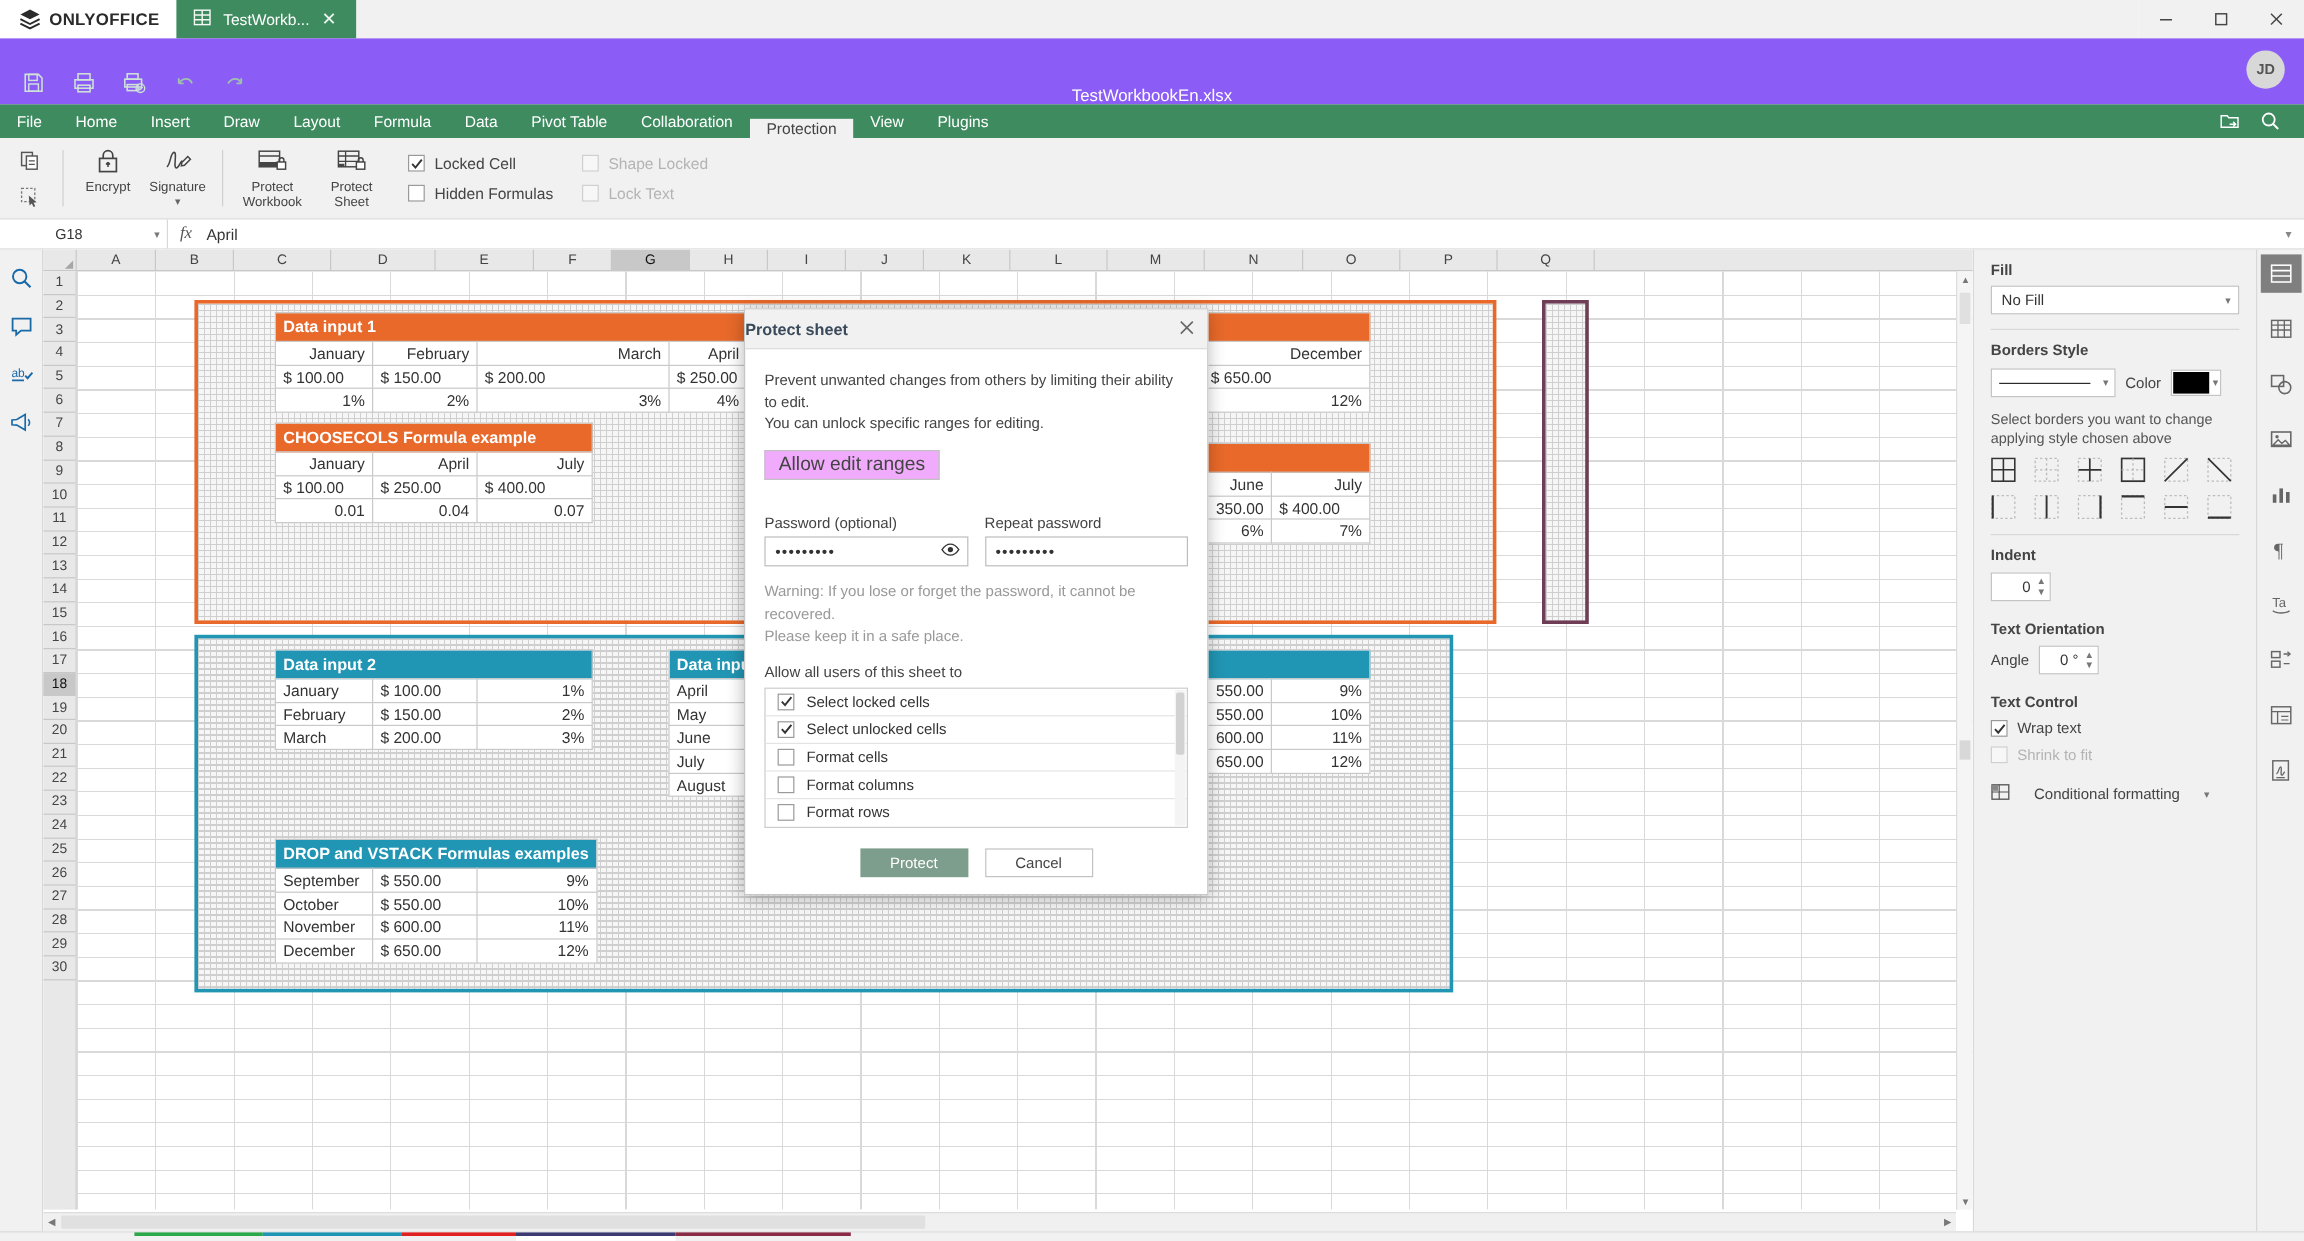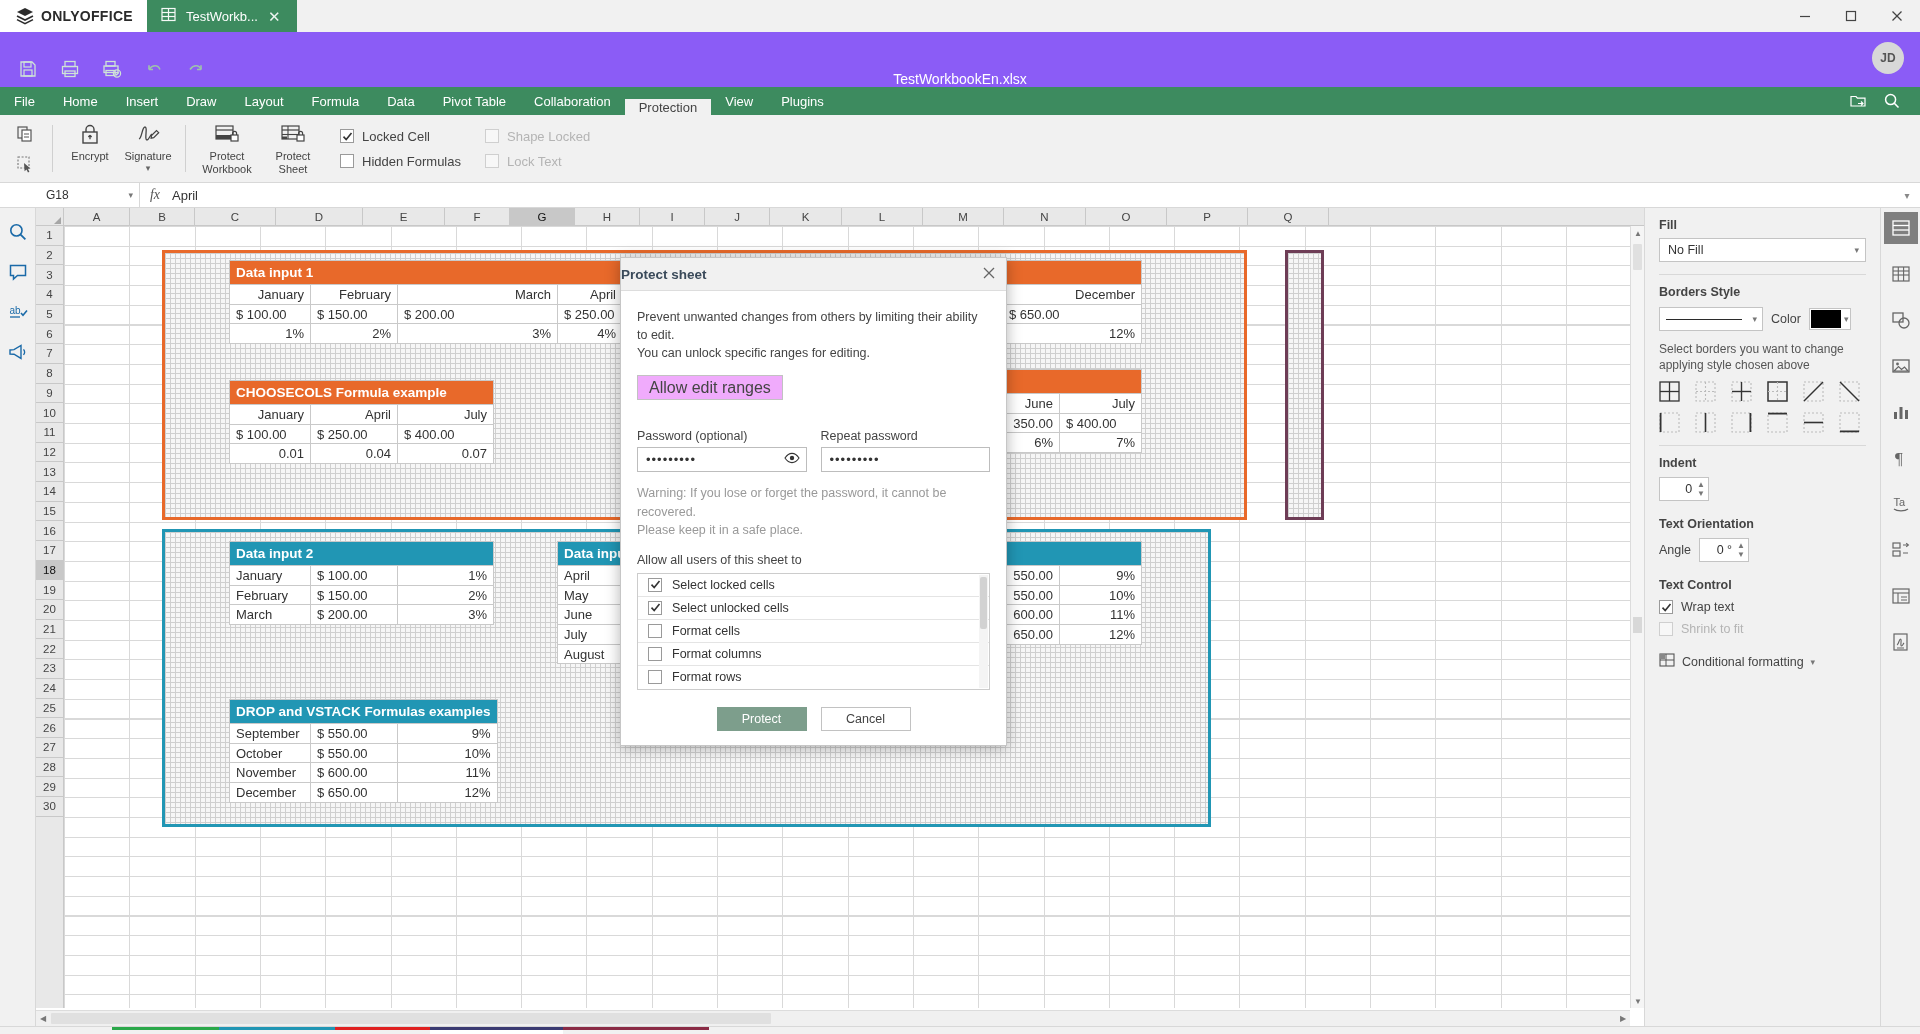--- a/index.html
+++ b/index.html
@@ -186,21 +186,21 @@
   .bicon { width: 21px; height: 21px; cursor: pointer; }
   .rp-spin {
     width: 50px; height: 24px; background: #fff; border: 1px solid #c4c4c4;
     display: flex; align-items: center; justify-content: space-between; padding: 0 3px 0 6px;
     font-size: 12.5px;
   }
   .spin-arrows { display: flex; flex-direction: column; gap: 1px; color: #777; font-size: 8px; line-height: 1; cursor: pointer; }
   .rp-label { font-size: 12.5px; color: #444; }
   .rp-check { display: flex; align-items: center; gap: 8px; font-size: 12.5px; color: #444; cursor: pointer; margin-top: 8px; }
   .rp-check.disabled { color: #b4b4b4; }
-  .rp-cf { display: flex; align-items: center; gap: 7px; font-size: 12.5px; color: #444; cursor: pointer; margin-top: 16px; }
+  .rp-cf { display: flex; align-items: center; gap: 20px; font-size: 12.5px; color: #444; cursor: pointer; margin-top: 16px; }
 
   .rightrail {
     width: 40px; background: #f1f1f1; border-left: 1px solid #d8d8d8;
     display: flex; flex-direction: column; align-items: center; padding-top: 4px; gap: 14px;
   }
   .rr-icon { width: 34px; height: 32px; display: flex; align-items: center; justify-content: center; cursor: pointer; color: #666; }
   .rr-icon.active { background: #7f7f7f; color: #fff; }
 
   
   .vscroll {
@@ -575,21 +575,21 @@
             <td class="r">2%</td>
             <td class="r">3%</td>
             <td class="r">4%</td>
             <td class="r">5%</td>
             <td class="r">11%</td>
             <td class="r">12%</td>
           </tr>
         </tbody>
           </table>
 
-        <table class="tbl" style="left:165px;top:154px;width:265px;">
+        <table class="tbl" style="left:165px;top:126px;width:265px;">
           <tbody>
               <tr>
             <td class="hdr" colspan="3" style="background:#e8692a;">CHOOSECOLS Formula example</td>
           </tr>
           <tr>
             <td class="r" style="width:81px">January</td>
             <td class="r" style="width:87px">April</td>
             <td class="r">July</td>
           </tr>
           <tr>

